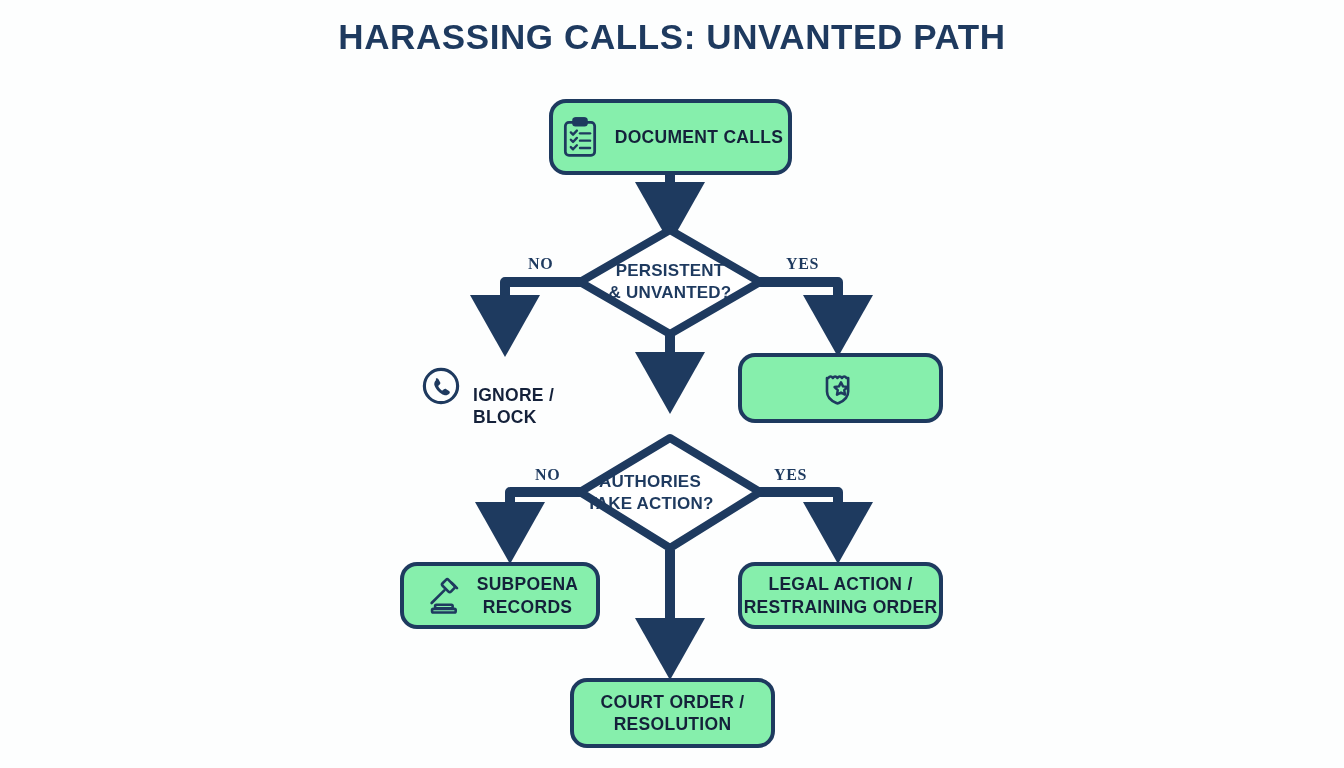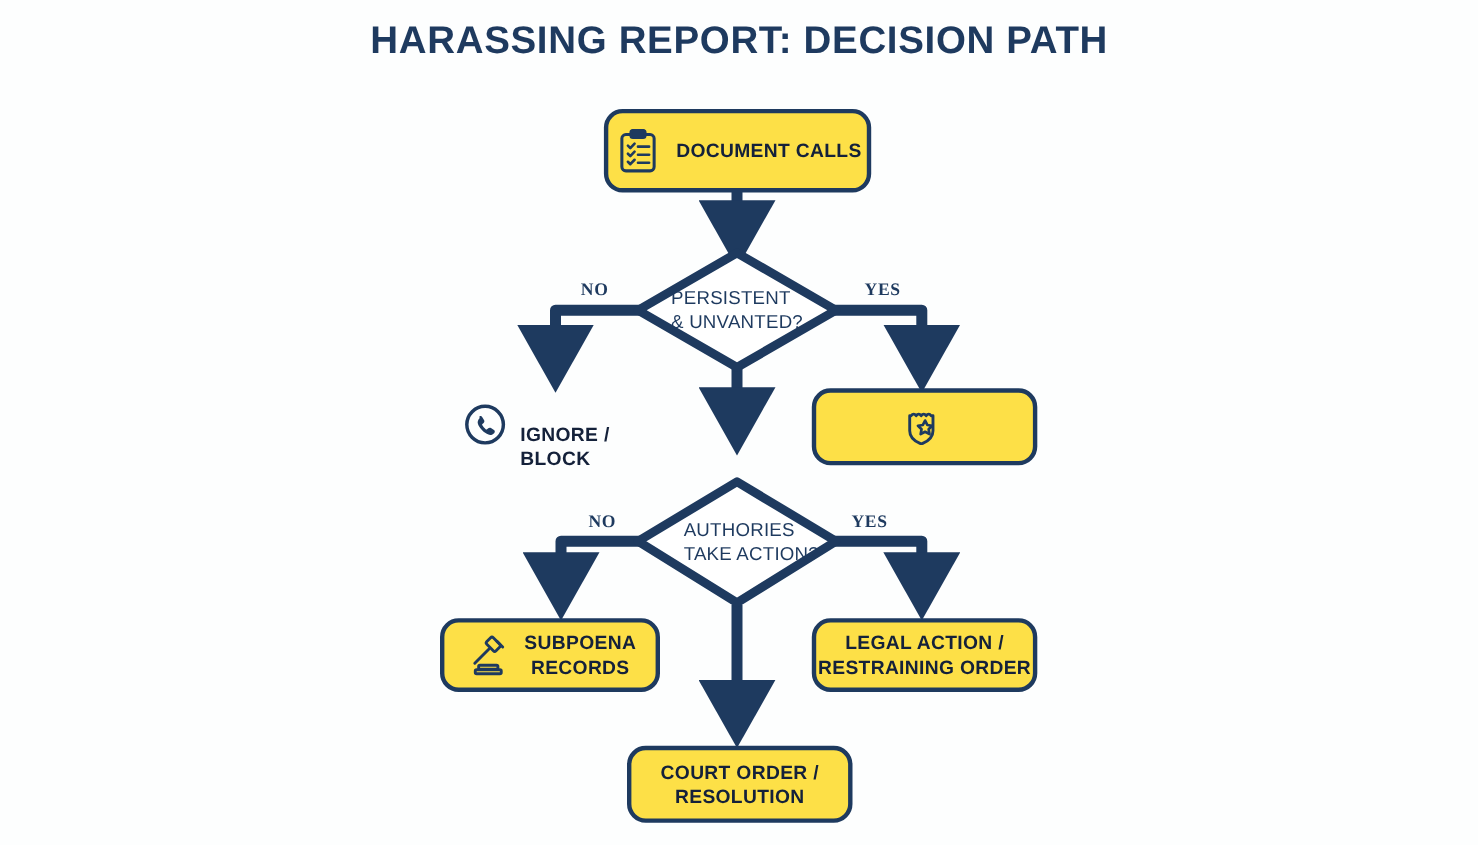--- a/index.html
+++ b/index.html
@@ -46,21 +46,21 @@
     position: absolute;
     box-sizing: border-box;
     display: flex;
     align-items: center;
     justify-content: center;
     gap: 13px;
   }
   .node-box {
     border: 4px solid #1e3a5f;
     border-radius: 17px;
-    background: #fde047;
+    background: #86efac;
   }
   .node-label {
     font-size: 17.5px;
     font-weight: bold;
     color: #14213a;
     line-height: 1.28;
     letter-spacing: 0.3px;
     text-align: center;
     white-space: pre-line;
   }
@@ -77,24 +77,24 @@
   .diamond {
     position: absolute;
   }
   .diamond .diamond-label {
     position: absolute;
     inset: 0;
     display: flex;
     align-items: center;
     justify-content: center;
     font-size: 17px;
-    font-weight: normal;
+    font-weight: bold;
     color: #1e3a5f;
     line-height: 1.3;
-    text-align: left;
+    text-align: center;
     white-space: pre-line;
     letter-spacing: 0.2px;
   }
   
   .edge-label {
     position: absolute;
     font-size: 16px;
     font-weight: bold;
     color: #1e3a5f;
     letter-spacing: 0.6px;
@@ -133,21 +133,21 @@
       <path d="M 748 492 L 838 492 L 838 532" marker-end="url(#arrowhead)"></path>
 
       <path d="M 670 550 L 670 648" marker-end="url(#arrowhead)"></path>
     </g>
 
     <polygon points="670,230 760,282 670,334 580,282" fill="#ffffff" stroke="#1e3a5f" stroke-width="8" stroke-linejoin="round"></polygon>
 
     <polygon points="670,438 760,492 670,548 580,492" fill="#ffffff" stroke="#1e3a5f" stroke-width="8" stroke-linejoin="round"></polygon>
   </svg>
 
-  <div id="page-title">HARASSING REPORT: DECISION PATH</div>
+  <div id="page-title">HARASSING CALLS: UNVANTED PATH</div>
 
   <div class="node node-box" style="left:549px; top:99px; width:243px; height:76px;">
     <span class="node-icon">
       <svg width="44" height="44" viewBox="0 0 48 48">
         <g fill="none" stroke="#1e3a5f" stroke-width="3" stroke-linejoin="round" stroke-linecap="round">
           <rect x="8" y="8" width="32" height="36" rx="4"></rect>
           <path d="M18 8 V6 a2 2 0 0 1 2-2 h8 a2 2 0 0 1 2 2 v2" fill="#1e3a5f"></path>
           <rect x="17" y="4" width="14" height="7" rx="2" fill="#1e3a5f" stroke="#1e3a5f"></rect>
         </g>
         <g fill="none" stroke="#1e3a5f" stroke-width="2.6" stroke-linecap="round" stroke-linejoin="round">
@@ -192,21 +192,21 @@
                  0.7 0.9 2 1.2 3 0.7 1.3-0.7 2.9-0.1 3.4 1.2 0.2 0.4 0.5 0.7 0.9 0.9
                  1.3 0.6 1.8 2.1 1.2 3.3" fill="none" stroke="#1e3a5f" stroke-width="0"></path>
         <path d="M9.5 12.5 c1.6-2.2 3.6-2.2 5.2 0 1.6-2.2 3.6-2.2 5.2 0 1.6-2.2 3.6-2.2 5.2 0
                  1.6-2.2 3.6-2.2 5.2 0 l1.9 0 0 15.5 c0 6.6-5.6 11-10.7 13.2
                  -0.9 0.4-1.9 0.4-2.8 0 C13.6 39 8 34.6 8 28 L8 12.5 z" fill="none" stroke="#1e3a5f" stroke-width="3" stroke-linejoin="round"></path>
         <path d="M24 17.5 l2.3 4.6 5.1 0.8 -3.7 3.6 0.9 5.1 -4.6-2.4 -4.6 2.4 0.9-5.1 -3.7-3.6 5.1-0.8 z" fill="none" stroke="#1e3a5f" stroke-width="2.8" stroke-linejoin="round"></path>
       </svg>
     </span>
   </div>
 
-  <div class="diamond" style="left:593px; top:438px; width:180px; height:110px;">
+  <div class="diamond" style="left:560px; top:438px; width:180px; height:110px;">
     <div class="diamond-label">AUTHORIES
 TAKE ACTION?</div>
   </div>
 
   <div class="edge-label" style="left:535px; top:466px;">NO</div>
   <div class="edge-label" style="left:774px; top:466px;">YES</div>
 
   <div class="node node-box" style="left:400px; top:562px; width:200px; height:67px;">
     <span class="node-icon">
       <svg width="42" height="42" viewBox="0 0 48 48">

